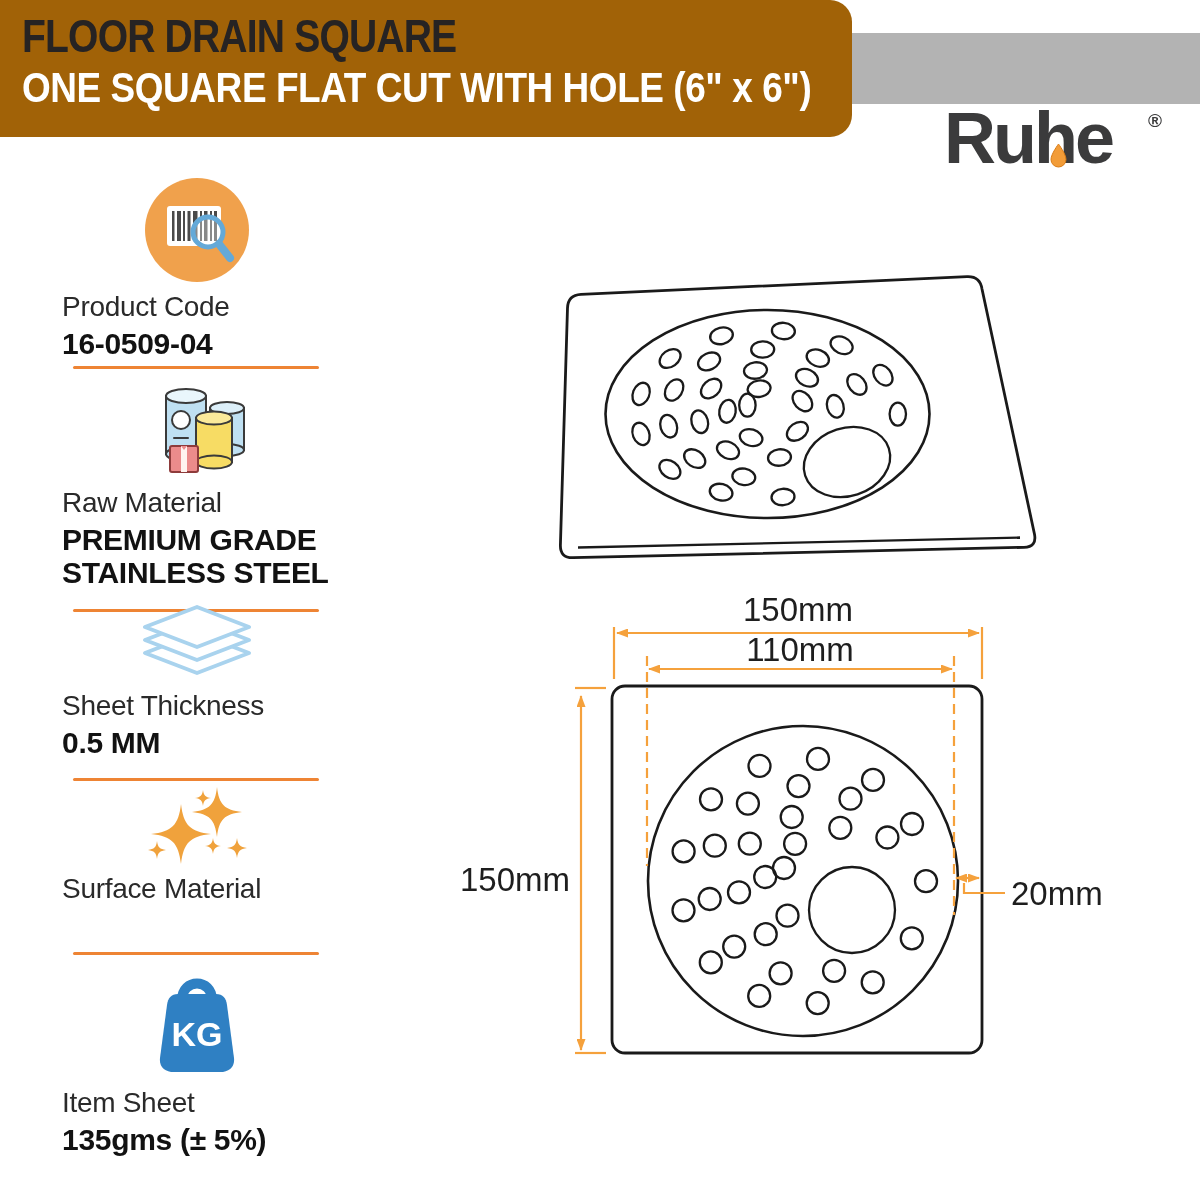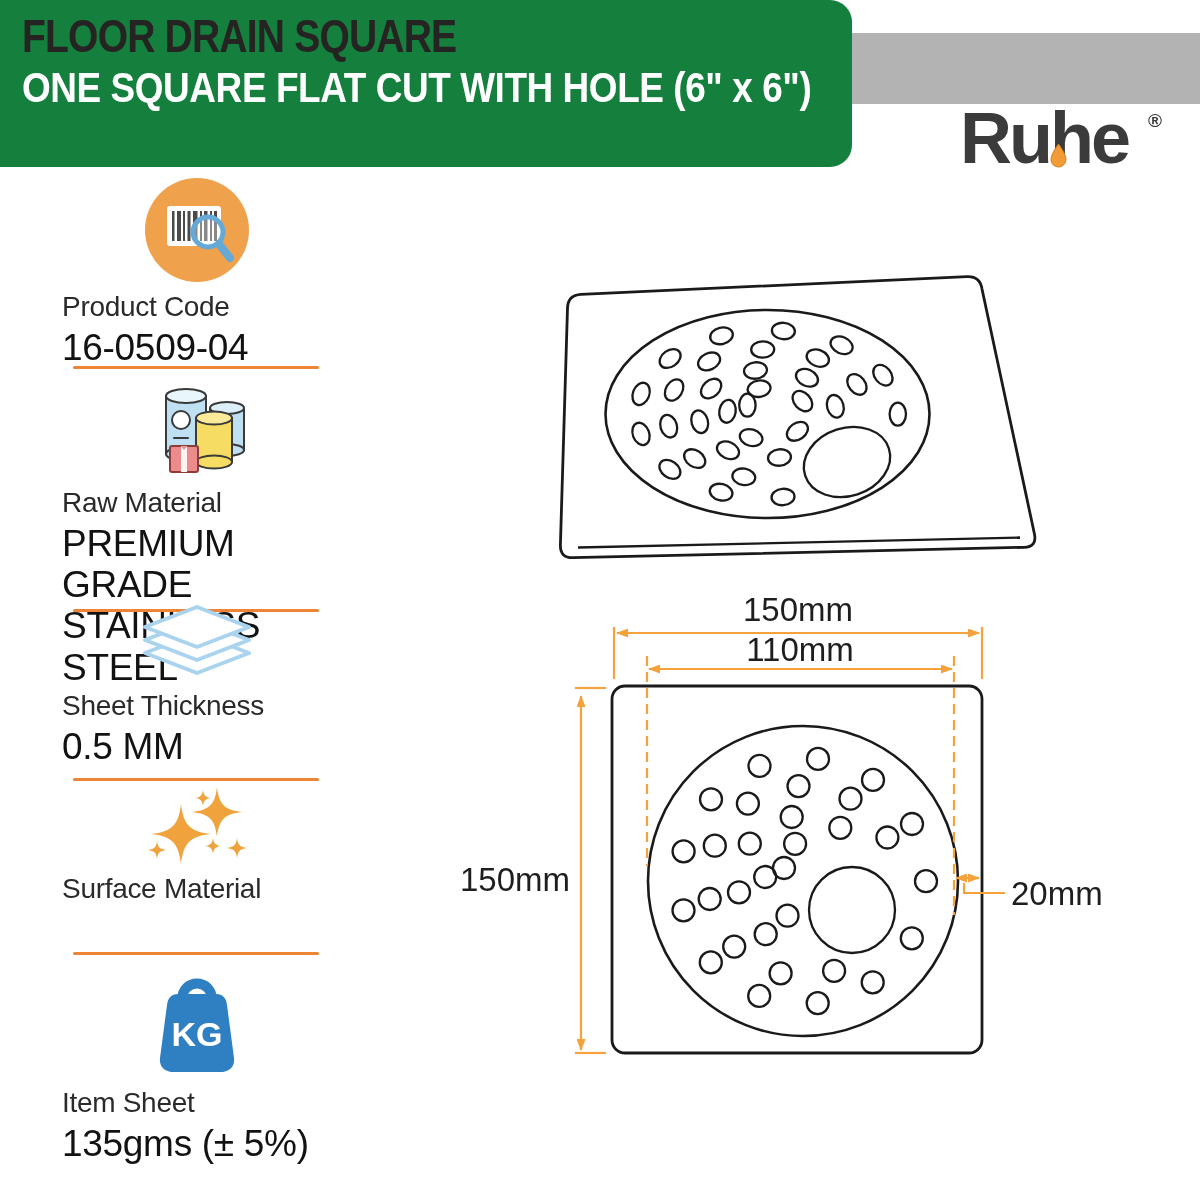--- a/index.html
+++ b/index.html
@@ -3,40 +3,40 @@
 <meta charset="utf-8">
 <style>
   * { box-sizing: border-box; margin: 0; padding: 0; }
   body { background: #ffffff; font-family: "Liberation Sans", sans-serif; }
   #app { position: relative; width: 1200px; height: 1200px; background: #fff; overflow: hidden; }
 
   
   .gray-bar { position: absolute; left: 800px; top: 33px; width: 400px; height: 71px; background: #B3B3B3; z-index: 1; }
   .dim-label { position: absolute; left: 860px; top: 48px; width: 330px; text-align: center;
                font-size: 32px; font-weight: bold; color: #1D1D1B; letter-spacing: .5px; }
-  .top-banner { position: absolute; left: 0; top: 0; width: 852px; height: 167px;
-                background: #15803d; border-radius: 0 22px 22px 0; z-index: 2; }
+  .top-banner { position: absolute; left: 0; top: 0; width: 852px; height: 137px;
+                background: #a16207; border-radius: 0 22px 22px 0; z-index: 2; }
   .banner-title { position: absolute; left: 22px; top: 9px; font-size: 46px; font-weight: bold;
                   color: #262323; letter-spacing: -1px; white-space: nowrap;
                   transform: scaleX(.85); transform-origin: left top; }
   .banner-sub { position: absolute; left: 22px; top: 64px; font-size: 42px; font-weight: 600;
                 color: #ffffff; letter-spacing: -.5px; white-space: nowrap;
                 transform: scaleX(.88); transform-origin: left top; }
 
   
   .brand { position: absolute; left: 944px; top: 102px; z-index: 2; width: 240px; height: 80px; }
-  .brand-text { font-size: 72px; font-weight: bold; color: #3B3B3C; letter-spacing: -3px; line-height: 1; margin-left: 16px; }
+  .brand-text { font-size: 72px; font-weight: bold; color: #3B3B3C; letter-spacing: -3px; line-height: 1; }
   .brand-reg { position: absolute; left: 204px; top: 8px; font-size: 19px; color: #3B3B3C; font-weight: bold; }
   .brand-drop { position: absolute; left: 106px; top: 42px; }
 
   
   .spec { position: absolute; left: 62px; width: 270px; }
   .spec svg { display: block; margin: 0 auto; }
   .spec-label { font-size: 28px; color: #2A2A2A; line-height: 1.2; margin-top: 6px; letter-spacing: -.3px; }
-  .spec-value { font-size: 37px; font-weight: normal; color: #121212; line-height: 1.12; margin-top: 3px; letter-spacing: -.3px; }
+  .spec-value { font-size: 30px; font-weight: bold; color: #121212; line-height: 1.12; margin-top: 3px; letter-spacing: -.3px; }
   .divider { position: absolute; left: 73px; width: 246px; height: 3px; background: #EE8434; border-radius: 2px; }
 
   
   .drawing { position: absolute; }
   .outline { fill: none; stroke: #1A1A1A; stroke-width: 2.8; }
   .thin    { fill: none; stroke: #1A1A1A; stroke-width: 2.3; }
   .dimline { fill: none; stroke: #F5A13C; stroke-width: 2.2; }
   .dimdash { fill: none; stroke: #F5A13C; stroke-width: 2.2; stroke-dasharray: 10 6; }
   .dimtext { font-family: "Liberation Sans", sans-serif; font-size: 33px; fill: #1E1E1E; }
 </style>

